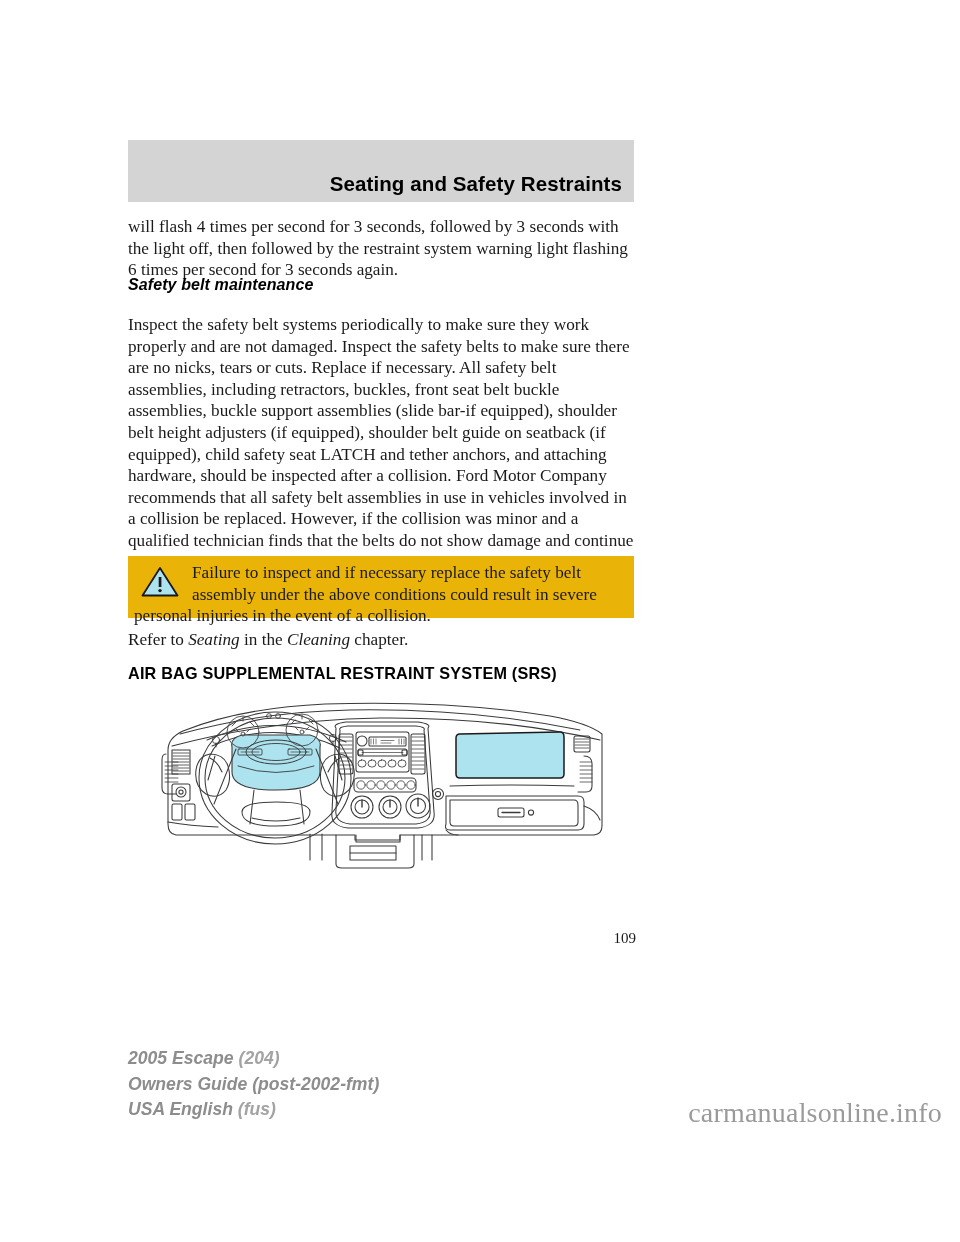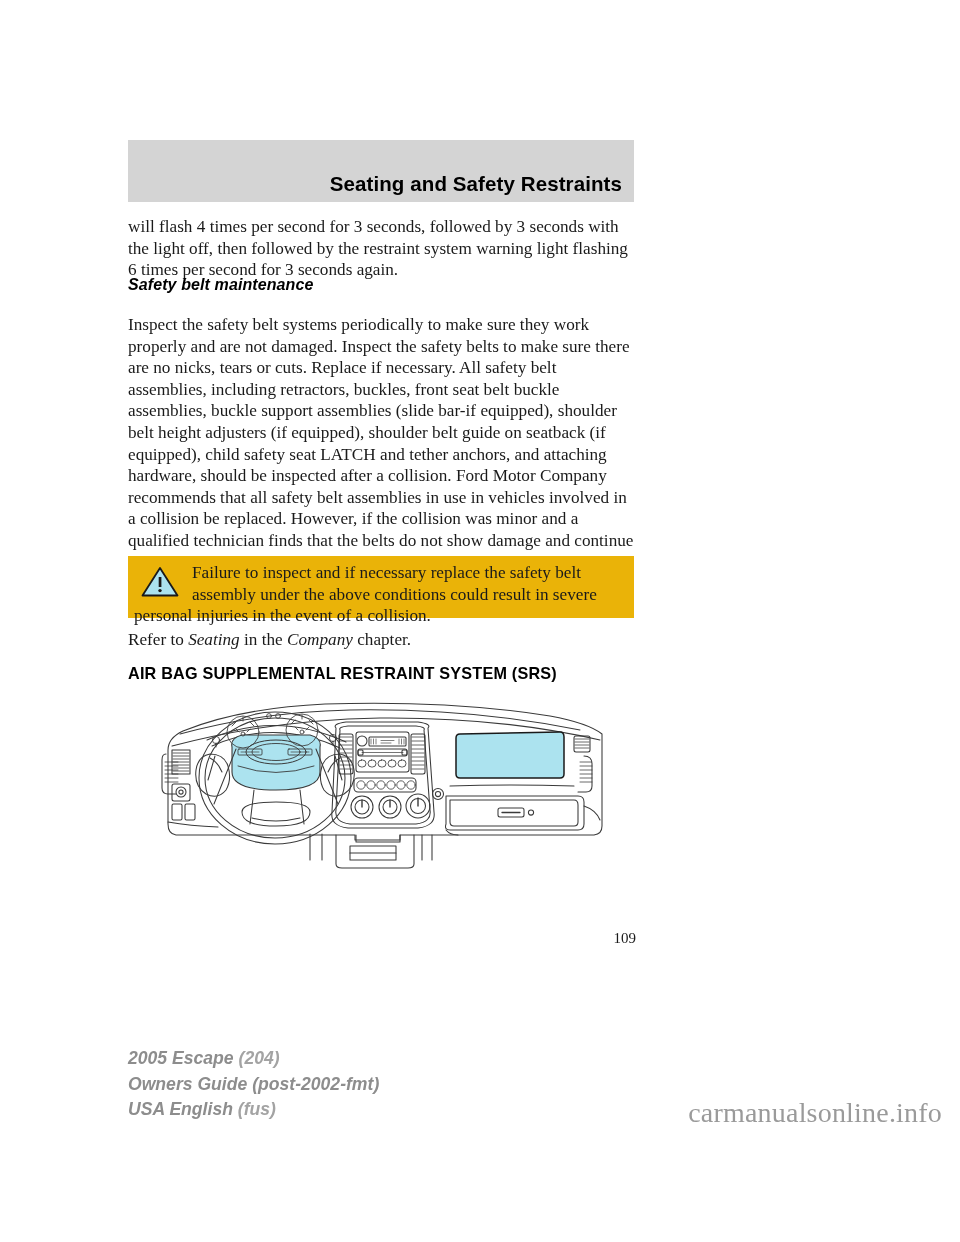--- a/index.html
+++ b/index.html
@@ -190,21 +190,21 @@
       <rect x="18.7" y="12" width="2.7" height="10" fill="#1a1a1a"></rect>
       <circle cx="20" cy="25.6" r="1.7" fill="#1a1a1a"></circle>
     </svg>
     <div class="warn-text" style="text-indent:0;">
       <span class="warn-l1">Failure to inspect and if necessary replace the safety belt</span>
       <span class="warn-l2">assembly under the above conditions could result in severe</span>
       <span class="warn-l3">personal injuries in the event of a collision.</span>
     </div>
   </div>
 
-  <div class="refer"><span>Refer to </span><i>Seating</i><span> in the </span><i>Company</i><span> chapter.</span></div>
+  <div class="refer"><span>Refer to </span><i>Seating</i><span> in the </span><i>Cleaning</i><span> chapter.</span></div>
 
   <div class="col" style="top:664px;">
     <h2 class="section-title">AIR BAG SUPPLEMENTAL RESTRAINT SYSTEM (SRS)</h2>
   </div>
 
   <svg class="illus" viewBox="0 0 470 180">
     <g fill="none" stroke="#3a3a3a" stroke-width="1.05" stroke-linejoin="round" stroke-linecap="round">
 
       <path d="M18 130 L18 56 Q18 44 33 37 Q90 14 175 10 Q300 6 400 22 Q438 29 452 40 L452 132
                Q452 140 444 141 L250 141 L250 146 L205 146 L205 141 L26 141 Q18 140 18 130 Z"></path>

